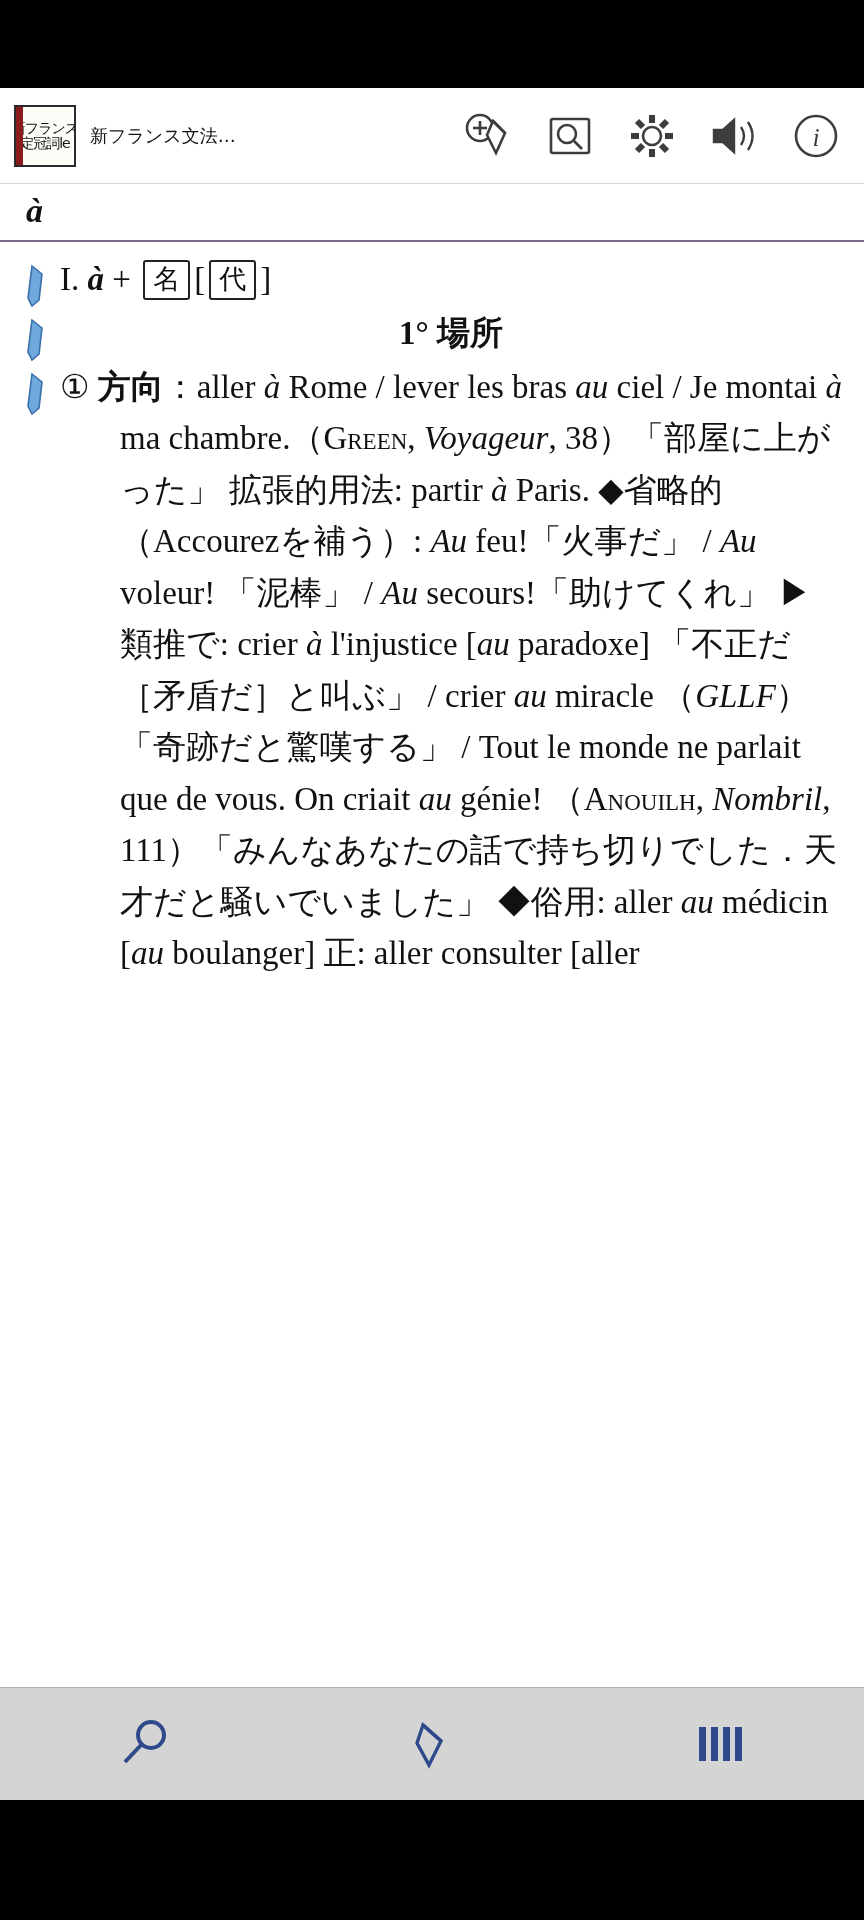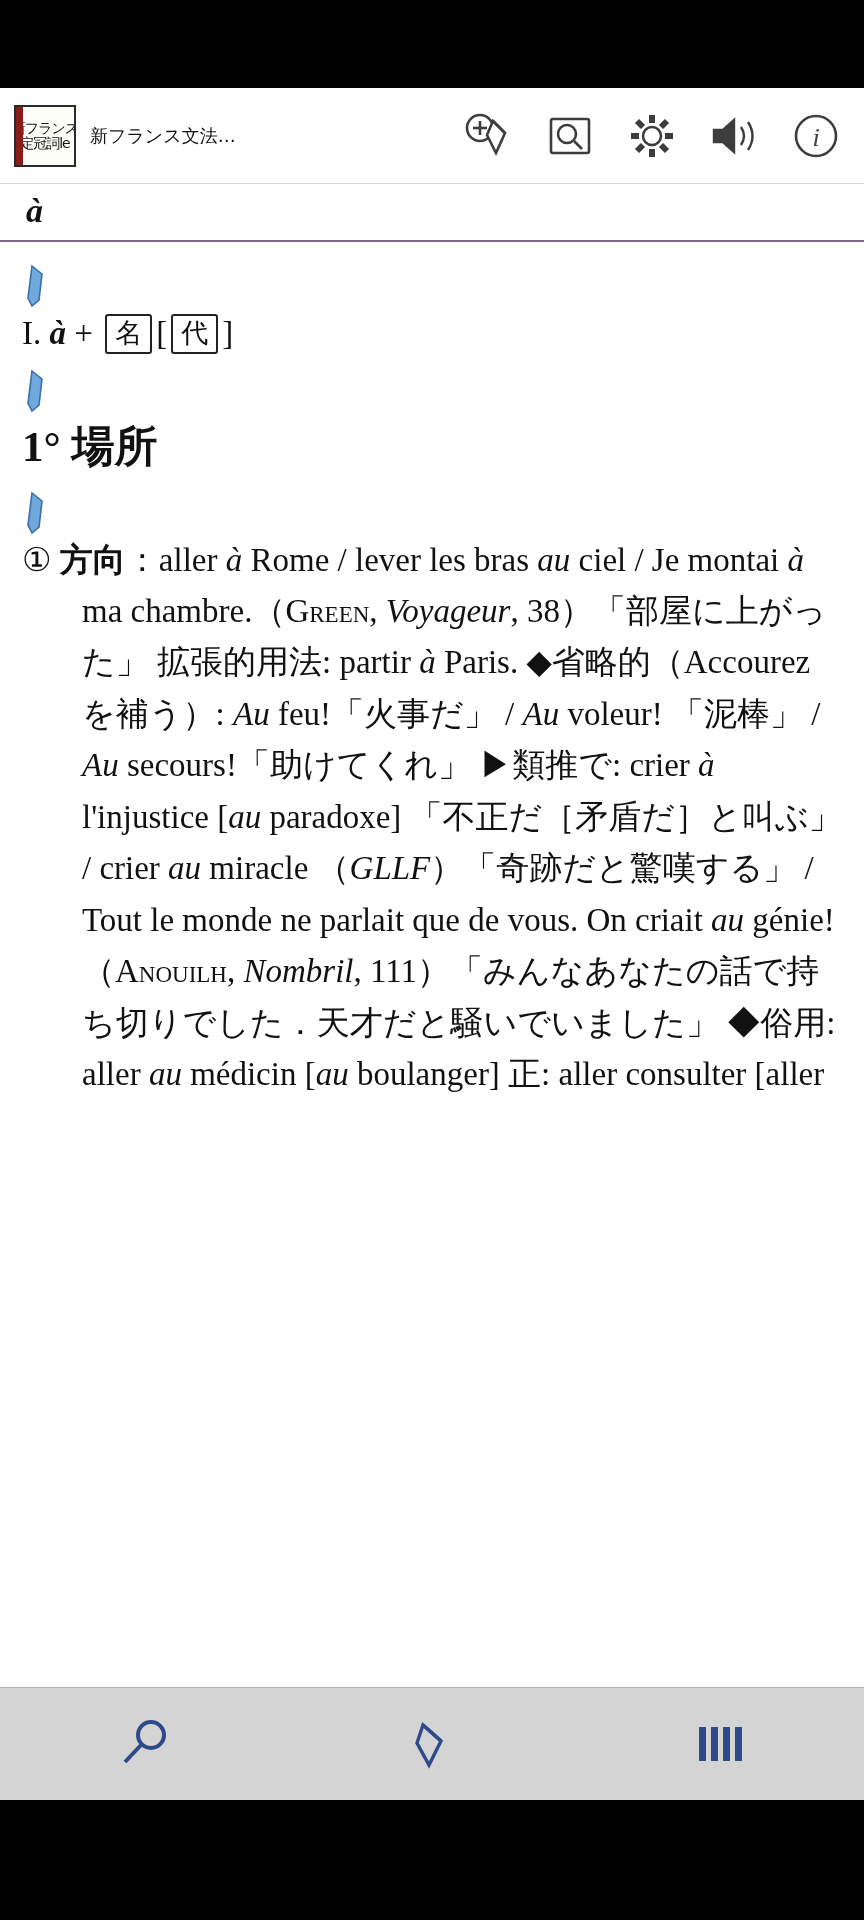--- a/index.html
+++ b/index.html
@@ -121,21 +121,20 @@
     color: #111;
   }
   .entry-p {
     margin: 0 0 2px 0;
     text-indent: 0;
   }
   .blk {
     display: flex;
     align-items: flex-start;
     margin: 0;
-    flex-direction: column;
   }
   .pen {
     flex: 0 0 auto;
     width: 36px;
     padding-top: 10px;
     margin-right: 2px;
   }
   .pen svg { display:block; }
   .blk-text { flex: 1 1 auto; }
 
@@ -160,21 +159,21 @@
   }
   .it { font-style: italic; }
   .bold { font-weight: bold; }
   .sc { font-variant: small-caps; }
   .first-para {
     padding-left: 30px;
     text-indent: -6px;
     margin-bottom: 4px;
   }
   .sec-I { font-size: 33px; }
-  .sec-1 { font-weight: bold; font-size: 43px; }
+  .sec-1 { font-weight: bold; font-size: 33px; text-align: center; }
   .sec-a { font-size: 33px; }
   .indent-body {
     padding-left: 60px;
     text-indent: -60px;
   }
   .fade-bottom {
     position: absolute;
     left: 0; right: 0; bottom: 0;
     height: 26px;
     background: linear-gradient(to bottom, rgba(255,255,255,0), rgba(255,255,255,1));

